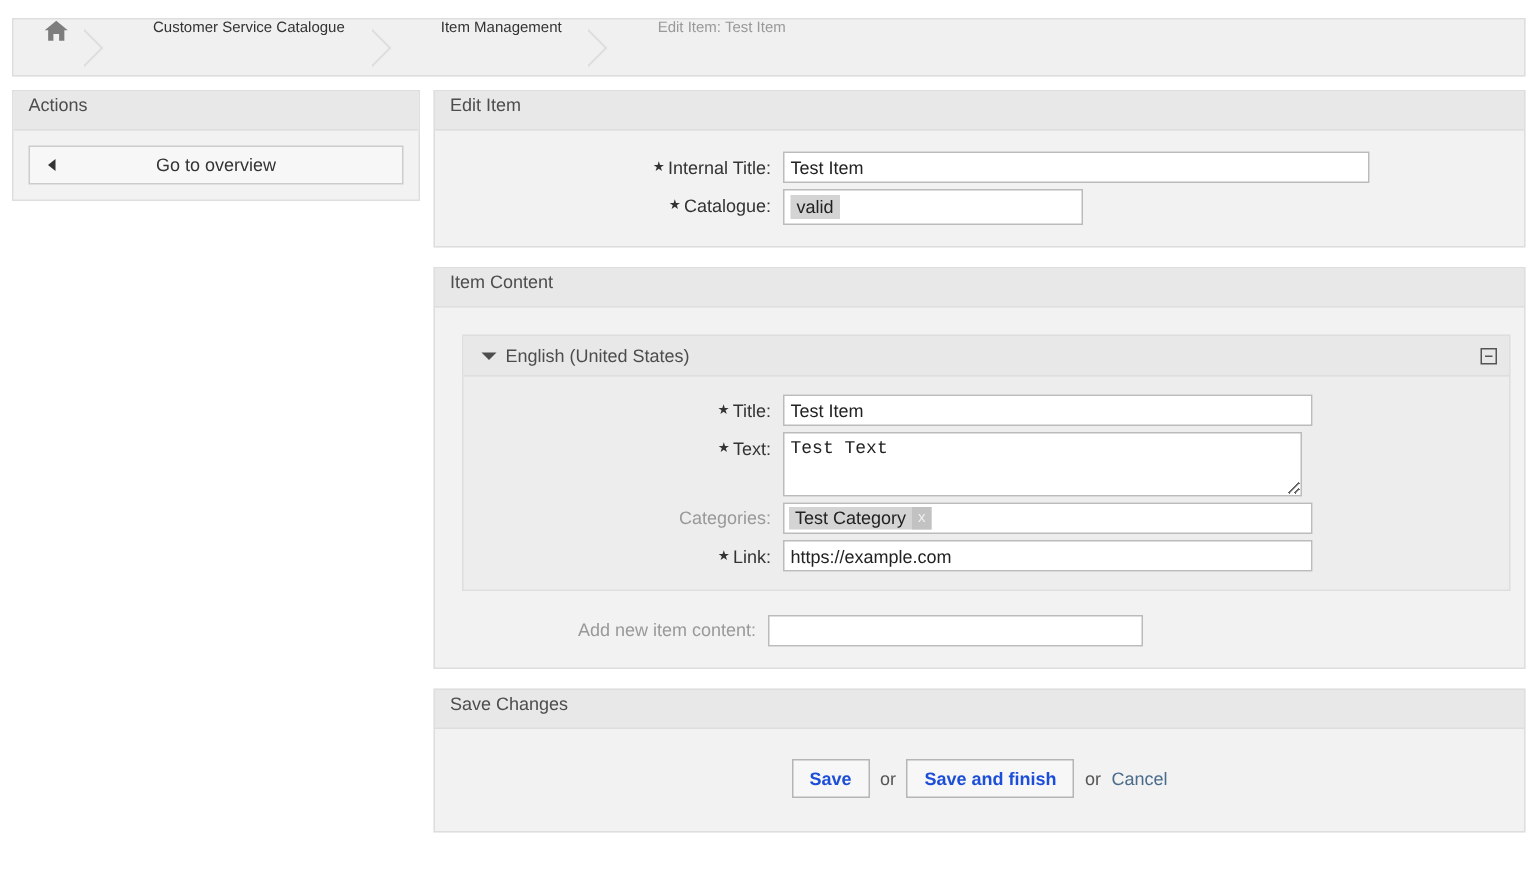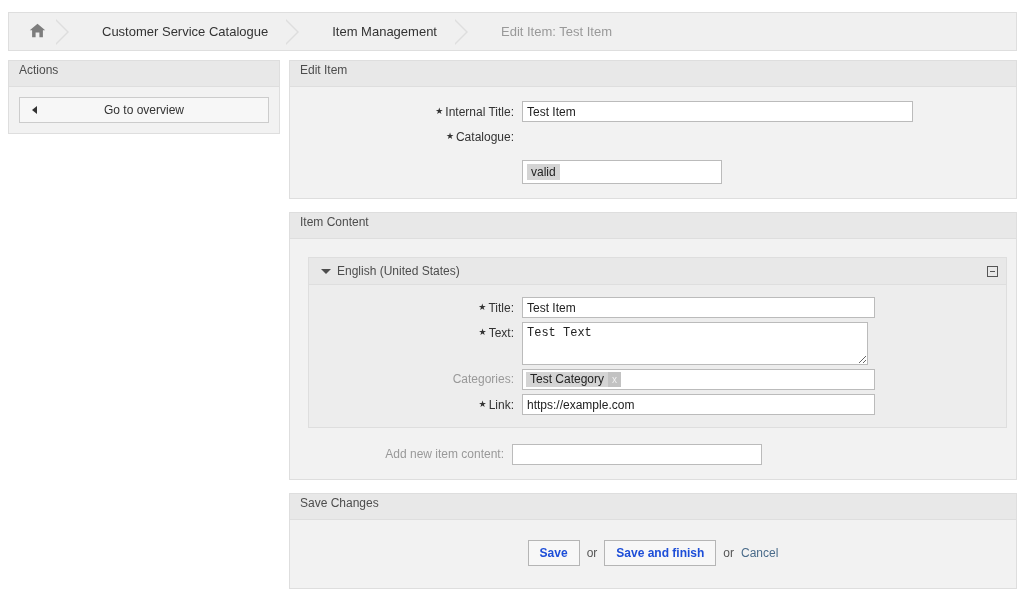--- a/index.html
+++ b/index.html
@@ -18,24 +18,23 @@
     left: 8px; top: 12px;
     width: 1009px; height: 39px;
     background: #f0f0f0;
     border: 1px solid #dedede;
     box-sizing: border-box;
     display: flex;
     align-items: stretch;
   }
   .crumb {
     display: flex;
-    align-items: center;
     position: relative;
     padding: 0 16px 0 22px;
-    font-size: 13px;
+    font-size: 10px;
     color: #333333;
     white-space: nowrap;
   }
   .crumb.home { padding-left: 20px; padding-right: 8px; }
   .crumb.current { color: #999999; }
   .crumb-arrow {
     width: 26px;
     position: relative;
     flex: none;
   }
@@ -158,21 +157,20 @@
   .w-addnew { width: 250px; }
 
   .selectbox {
     width: 200px;
     height: 24px;
     border: 1px solid #bbbbbb;
     background: #ffffff;
     box-sizing: border-box;
     padding: 3px 4px;
     cursor: pointer;
-    margin-top: 34px;
   }
   .sel-opt {
     display: inline-block;
     background: #d4d4d4;
     color: #222222;
     font-size: 12px;
     line-height: 16px;
     padding: 0 4px;
   }
 

